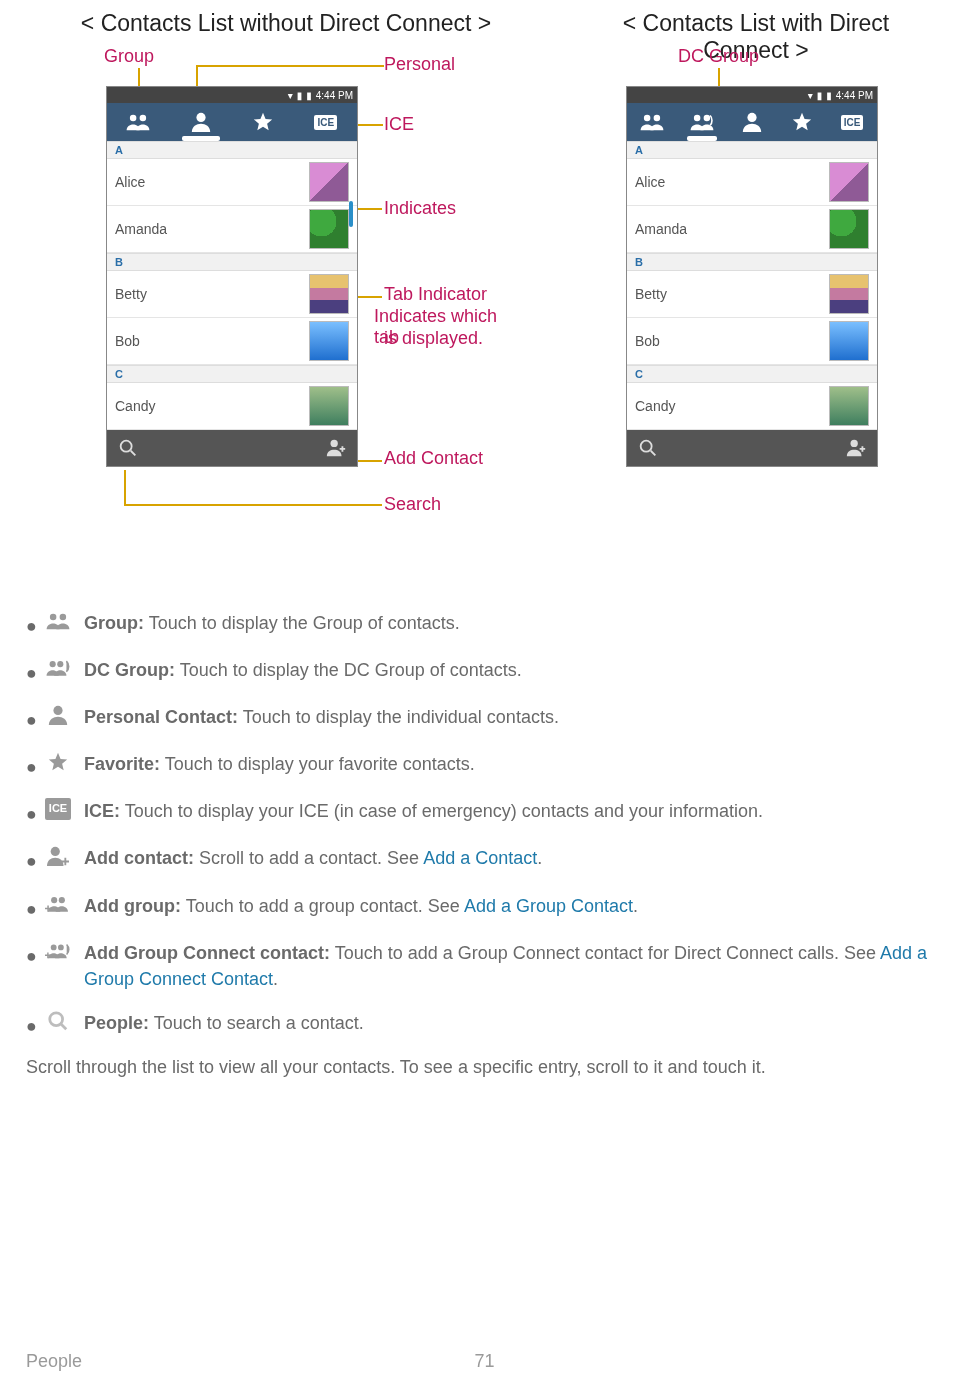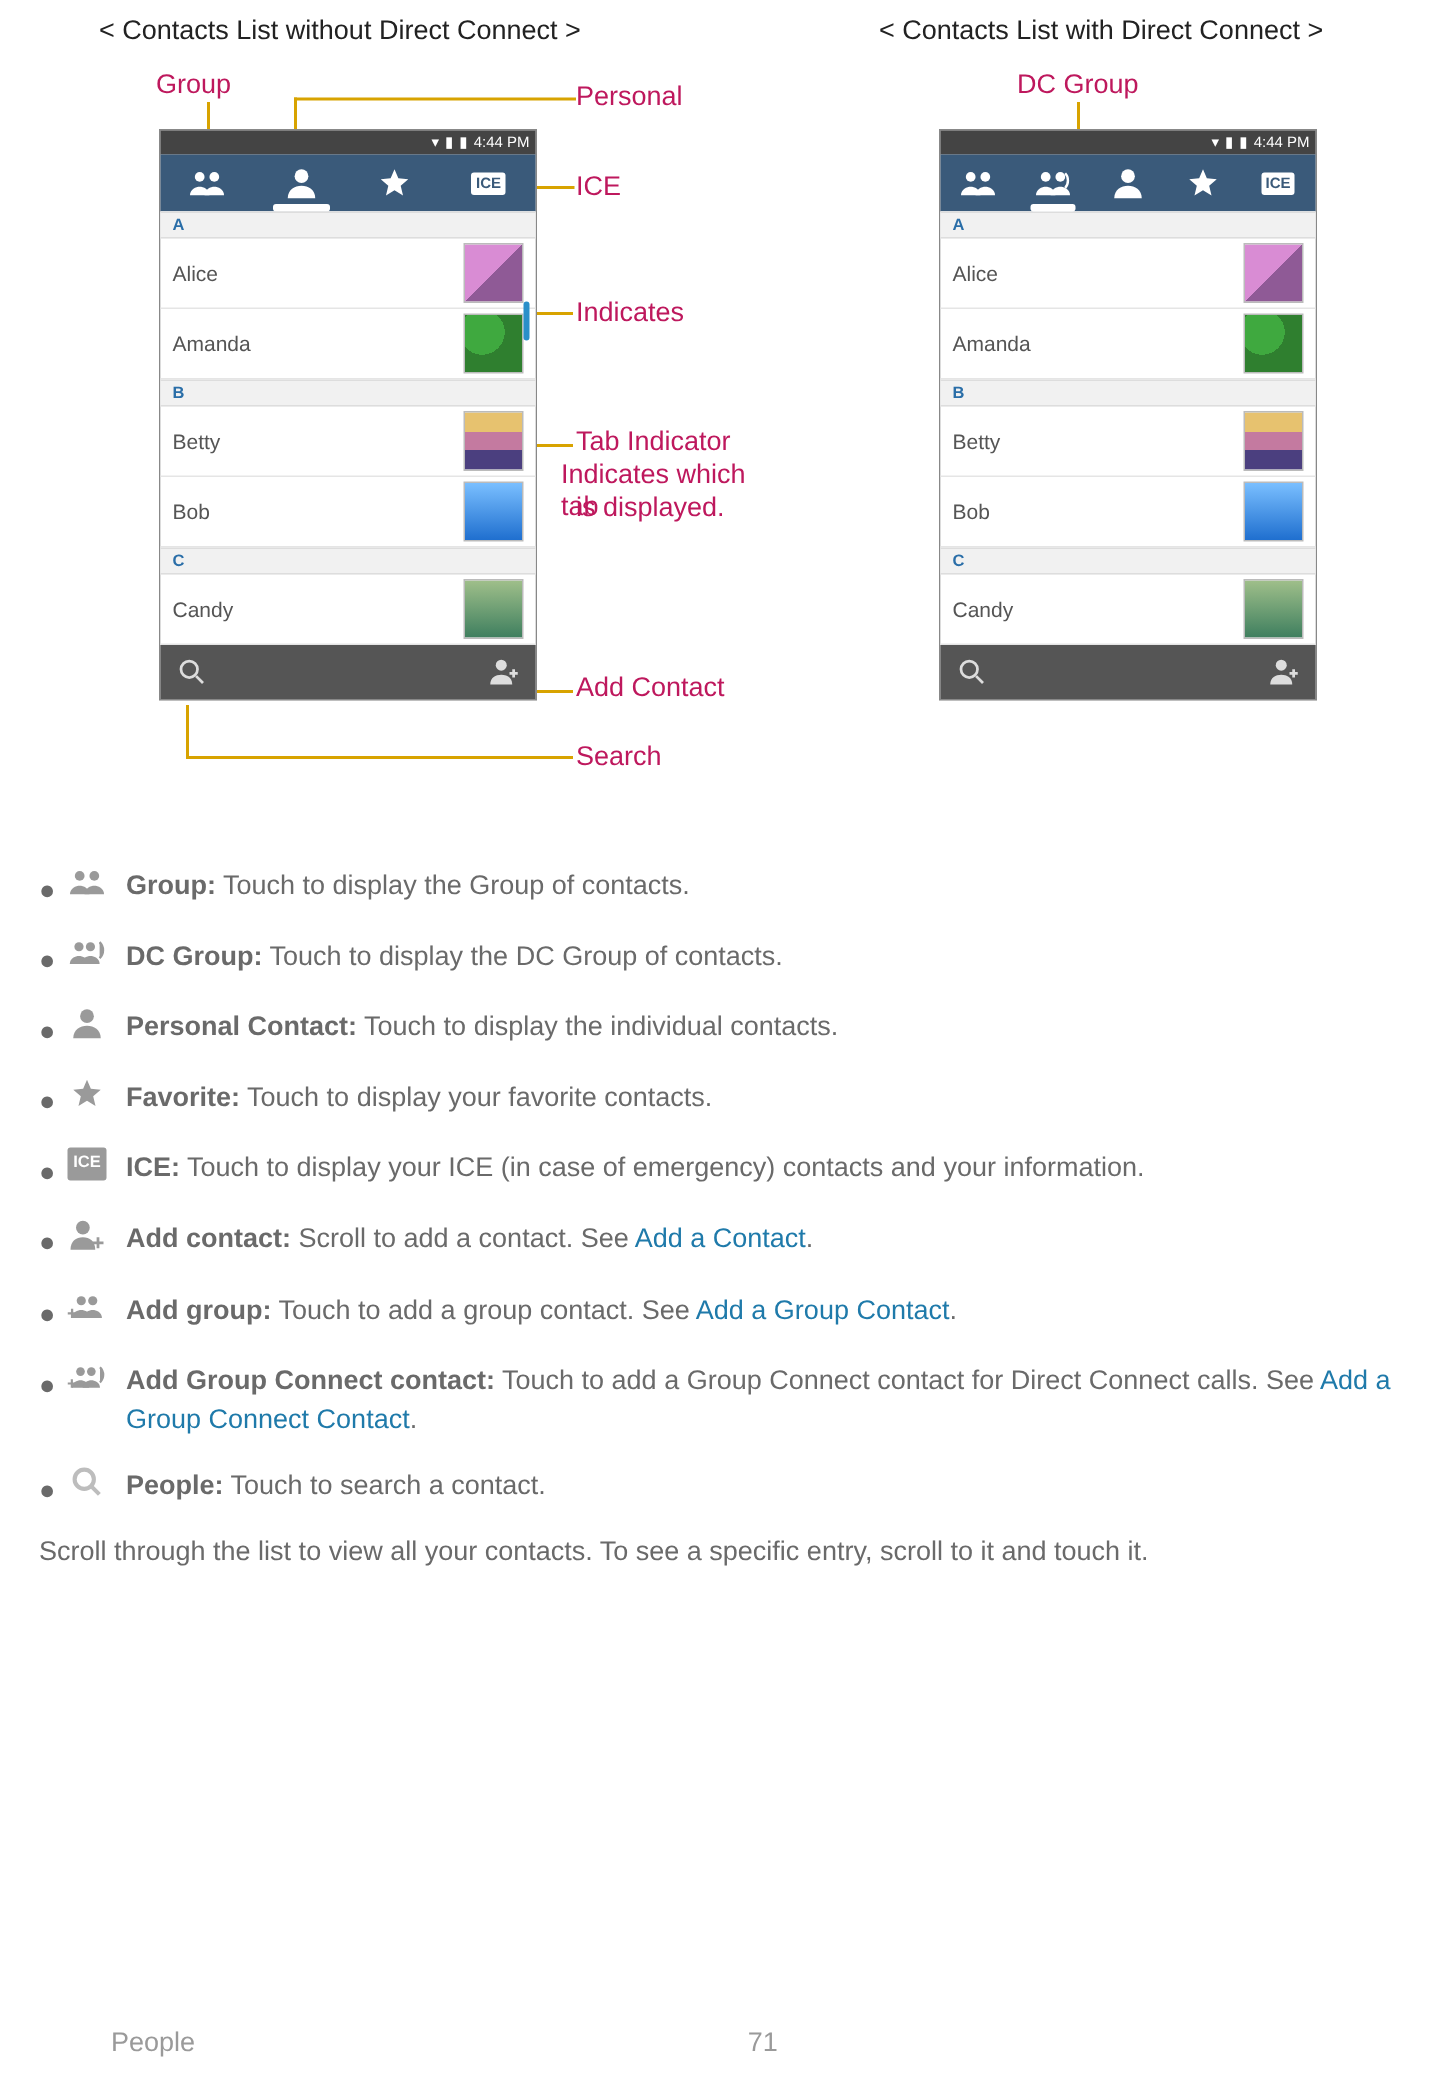--- a/index.html
+++ b/index.html
@@ -1,20 +1,20 @@
 <!DOCTYPE html>
 <html><head>
 <meta charset="utf-8">
 <style>
   html,body{margin:0;padding:0;background:#fff;font-family:Arial,Helvetica,sans-serif;color:#222;}
   .page{width:969px;min-height:1397px;position:relative;box-sizing:border-box;padding:10px 26px 30px 26px;}
   
   .figures{display:flex;gap:80px;margin-left:40px;}
   .figure{position:relative;}
-  .fig-title{font-size:18px;margin-bottom:8px;}
+  .fig-title{font-size:23px;text-align:center;margin-bottom:8px;}
   .phone-frame{border:1px solid #888;width:250px;background:#e9e9e9;}
   .notif{height:16px;background:#444;color:#fff;font-size:10px;display:flex;align-items:center;justify-content:flex-end;padding:0 4px;gap:4px;}
   .notif span{font-size:10px;}
   .tabbar{height:38px;background:#3a5a7a;display:flex;align-items:center;}
   .tabbar .tab{flex:1;display:flex;align-items:center;justify-content:center;position:relative;height:100%;}
   .tabbar .tab svg, .tabbar .tab .ice-box{pointer-events:none;}
   .tab.active .underline{position:absolute;bottom:0;left:20%;right:20%;height:5px;background:#fff;border-radius:2px;}
   .ice-box{background:#fff;color:#3a5a7a;font-weight:bold;font-size:10px;padding:2px 3px;border-radius:2px;}
   .contacts{background:#fff;}
   .section-hdr{background:#f1f1f1;border-top:1px solid #ddd;border-bottom:1px solid #ddd;color:#2a6ea8;font-weight:bold;font-size:11px;padding:2px 8px;}
@@ -36,21 +36,21 @@
   
   .bullets{margin-top:28px;}
   .b{display:flex;align-items:flex-start;margin:12px 0 18px 0;font-size:18px;line-height:1.45;color:#6a6a6a;}
   .b .dot{width:12px;color:#6a6a6a;font-size:18px;margin-top:3px;}
   .b .ic{width:40px;display:flex;align-items:center;justify-content:center;margin-right:6px;}
   .b .txt{flex:1;}
   .b strong{font-weight:bold;color:#6a6a6a;}
   .b a{color:#1f7aaa;text-decoration:none;}
   .para{font-size:18px;color:#6a6a6a;margin-top:10px;}
   
-  .footer{position:absolute;bottom:25px;left:26px;right:26px;display:flex;justify-content:space-between;color:#9a9a9a;font-size:18px;margin-left:48px;}
+  .footer{position:absolute;bottom:25px;left:26px;right:26px;display:flex;justify-content:space-between;color:#9a9a9a;font-size:18px;}
   .footer .pn{position:absolute;left:50%;transform:translateX(-50%);}
   
   .ico-svg{width:26px;height:22px;}
   .ico-svg-dark path, .ico-svg-dark circle, .ico-svg-dark rect{fill:#9a9a9a;}
 </style>
 </head>
 <body>
 <div class="page">
 
 <div class="figures">

